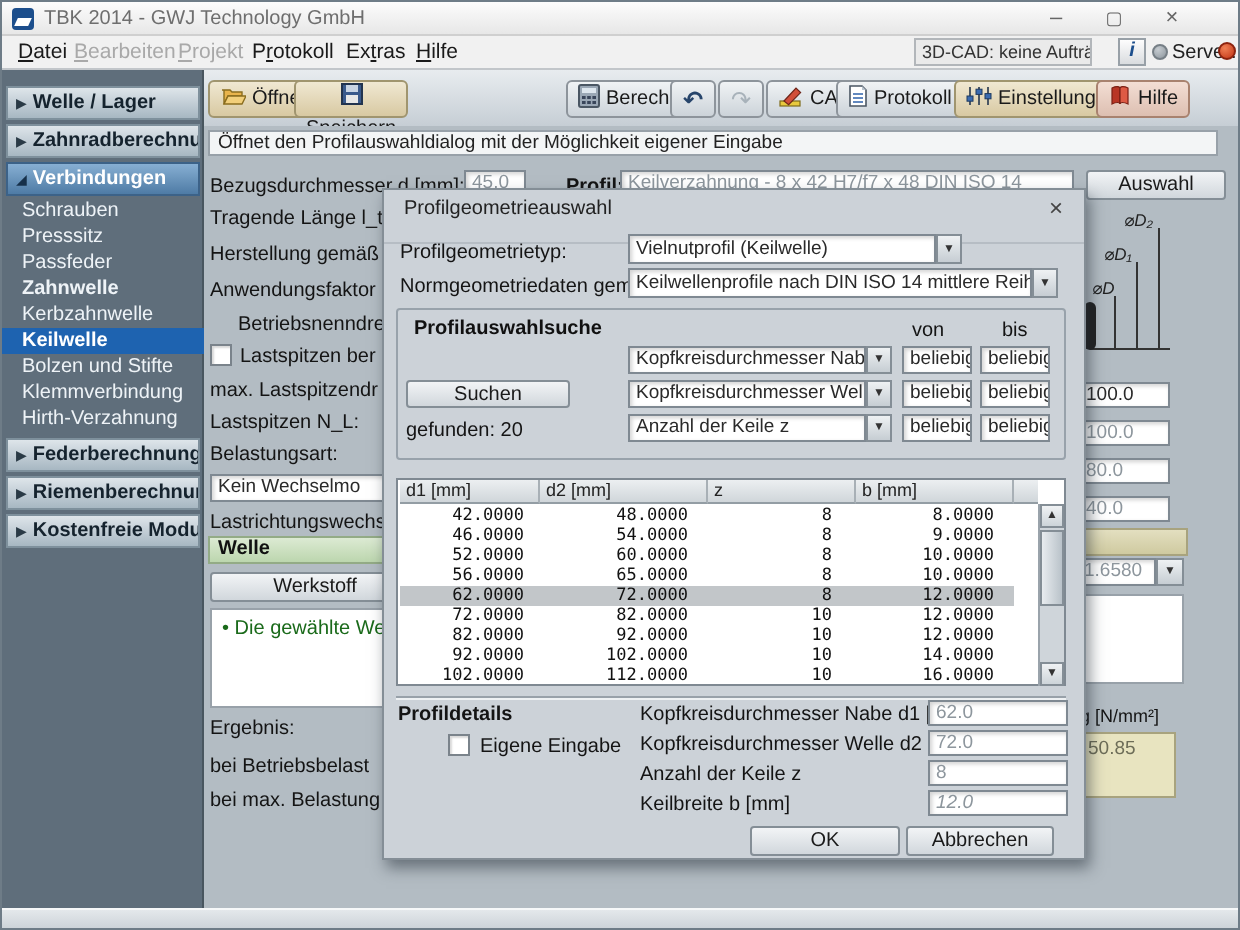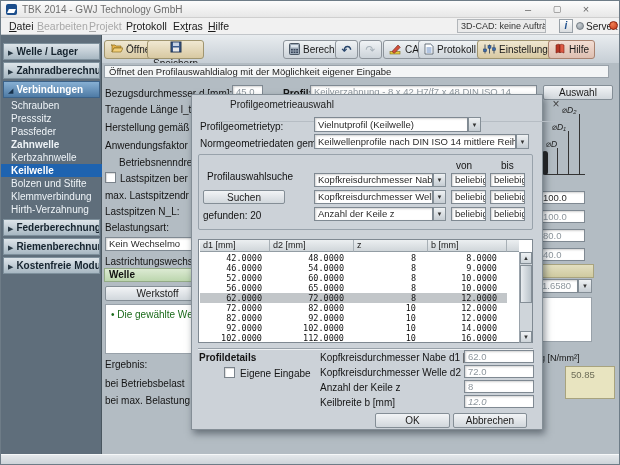--- a/index.html
+++ b/index.html
@@ -73,36 +73,36 @@
          border-radius:2px; font-size:10px; color:#1a1a1a; text-align:center; white-space:nowrap; overflow:hidden; }
   .chk { position:absolute; width:11px; height:11px; background:#fff; border:1px solid #7a838b;
          box-shadow:inset 1px 1px 1px rgba(0,0,0,.15); }
   .band-green { position:absolute; background:linear-gradient(#dcead3,#bcd6ae);
                 border:1px solid #93ab86; font-weight:bold; font-size:10px; line-height:12px; padding-left:4px; }
   .band-tan { position:absolute; background:linear-gradient(#e3dfc0,#cfcaa0); border:1px solid #a8a37e; }
   .notebox { position:absolute; background:#fff; border:1px solid #98a1a9; }
   .combo-arrow { position:absolute; background:linear-gradient(#eef1f3,#c6cdd3); border:1px solid #848e96;
                  text-align:center; font-size:6px; color:#333; line-height:13px; }
   .result-box { position:absolute; background:#e8e4c0; border:1px solid #a8a37e;
-                font-size:9.5px; color:#6d6d58; padding:2px 0 0 5px;margin-left:27px; }
+                font-size:9.5px; color:#6d6d58; padding:2px 0 0 5px; }
   .dim-label { position:absolute; font-size:8.5px; font-style:italic; color:#222; white-space:nowrap; }
   .dim-line { position:absolute; width:1px; background:#333; }
   .dim-base { position:absolute; height:1px; background:#333; }
 
   
   .dialog { position:absolute; left:190px; top:93px; width:352px; height:336px; background:#ccd2d8;
             border:1px solid #848e96; box-shadow:2px 4px 7px rgba(30,40,50,.5); z-index:10; }
-  .dlg-title { position:absolute; left:0; top:0; width:100%; height:27px; border-bottom:1px solid #b6bdc4;margin-left:28px; }
+  .dlg-title { position:absolute; left:0; top:0; width:100%; height:27px; border-bottom:1px solid #b6bdc4; }
   .dlg-title span { position:absolute; left:10px; top:4px; font-size:10px; color:#222; }
   .dlg-close { position:absolute; right:6px; top:2px; width:16px; height:15px; text-align:center;
                font-size:12px; color:#444; line-height:15px; }
   .dlg-lbl { position:absolute; font-size:10px; color:#141414; white-space:nowrap; }
   .groupbox { position:absolute; left:6px; top:59px; width:335px; height:76px;
               border:1px solid #98a2ab; border-radius:2px; }
-  .gb-title { position:absolute; left:8px; top:16px; font-size:10px; font-weight:normal; }
+  .gb-title { position:absolute; left:8px; top:4px; font-size:10px; font-weight:bold; }
   .dtable { position:absolute; left:6px; top:144px; width:335px; height:104px;
             border:1px solid #7f8992; background:#fff; }
   .th { position:absolute; top:0; height:12px; background:linear-gradient(#eceff1,#d0d6da);
         border-right:1px solid #a8b0b6; border-bottom:1px solid #939da4; font-size:9px;
         line-height:11px; padding-left:3px; color:#222; white-space:nowrap; overflow:hidden; }
   .trow { position:absolute; left:1px; width:307px; height:10px; display:flex;
           font-family:"DejaVu Sans Mono",monospace; font-size:8.5px; line-height:10px; color:#111; }
   .trow.sel { background:#c2c6c9; }
   .tc { text-align:right; }
   .tc.c1 { width:70px; padding-right:8px; }

